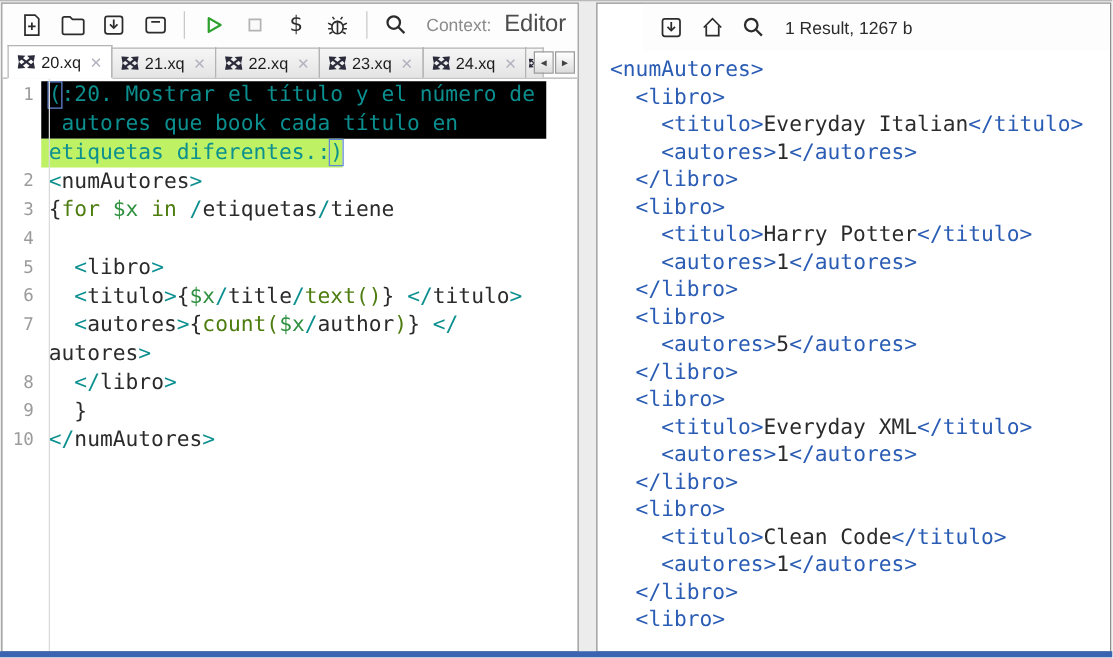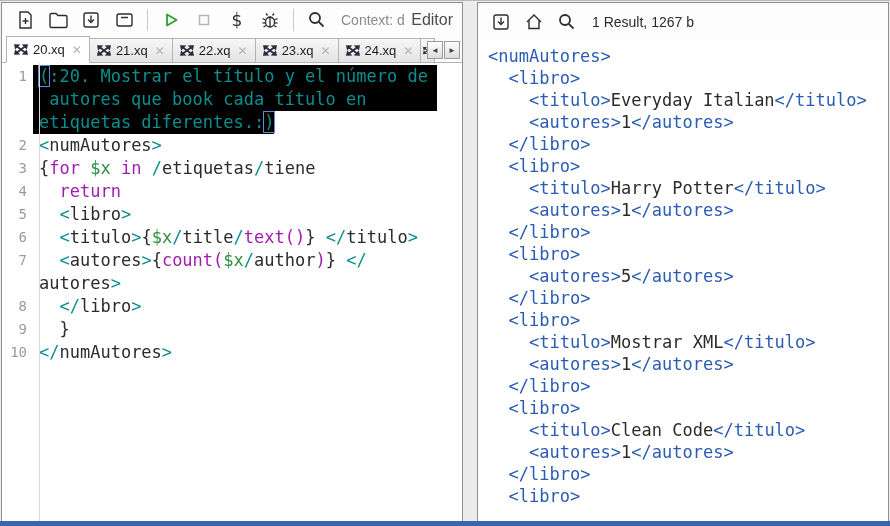--- a/index.html
+++ b/index.html
@@ -11,44 +11,44 @@
   #result-pane { left:477px; width:412px; }
   #bottom-bar { position:absolute; left:0; bottom:0; width:890px; height:5px; background:#3a63b0; }
 
   
   .toolbar { height:33px; display:flex; align-items:center; padding:0 9px 0 10px; gap:7px; background:#fdfdfd; }
   .tool { width:26px; height:24px; display:flex; align-items:center; justify-content:center; border-radius:3px; flex:none; }
   .tool svg { display:block; }
   .tsep { width:1px; height:22px; background:#c9c9c9; margin:0 3px; flex:none; }
   .dollar { font-size:17px; color:#2c2c2c; font-family:"DejaVu Sans", sans-serif; }
   .context-label { color:#8b8b8b; font-size:14px; white-space:nowrap; overflow:hidden; margin-left:4px; flex:1; }
-  .pane-title { color:#4c4c4c; font-size:16px; white-space:nowrap; margin-left:auto; }
+  .pane-title { color:#4c4c4c; font-size:19px; white-space:nowrap; margin-left:auto; }
   .status-label { color:#2b2b2b; font-size:14px; margin-left:5px; white-space:nowrap; }
 
   
   .tabbar { position:relative; height:27px; display:flex; align-items:flex-end; background:#fdfdfd; border-bottom:1px solid #b3b3b3; padding-left:4px; }
   .tab { height:24px; display:flex; align-items:center; gap:5px; padding:0 7px; font-size:13px; color:#1c1c1c;
          background:linear-gradient(#f6f6f6,#e4e4e4); border:1px solid #b3b3b3; border-bottom:none; margin-right:-1px; white-space:nowrap;text-align:right; }
   .tab.active { background:#fff; height:27px; margin-bottom:-1px; border-bottom:1px solid #fff; }
   .tab .close-x { color:#b2b2bf; font-size:12px; margin-left:2px; }
   .tab.partial { width:15px; overflow:hidden; padding:0 2px; }
   .tab-scroll { position:absolute; right:2px; bottom:3px; display:flex; gap:1px; }
   .scroll-btn { width:16px; height:18px; display:flex; align-items:center; justify-content:center;
                 background:linear-gradient(#ffffff,#dcdcdc); border:1px solid #9a9a9a; font-size:8px; color:#444; }
 
   
   .code-area { position:relative; font-family:"DejaVu Sans Mono", monospace; font-size:17px; padding-top:2px; height:458px; overflow:hidden; }
   .code-area::before { content:""; position:absolute; left:37px; top:0; bottom:0; width:1px; background:#dadada; }
   .erow { display:flex; line-height:23px; }
   .lnum { width:31px; flex:none; text-align:right; padding-right:6px; color:#9b9b9b; font-size:14px; line-height:23px; }
   .ltext { white-space:pre; padding-left:6px; }
   .sel-ext { background:#000000; display:inline-block; min-width:404px; }
-  .sel-fit { background:#000000; }
+  .sel-fit { background:#bef264; }
   .tk-cm { color:#0b8f8f; }
-  .tk-kw { color:#a21caf; }
+  .tk-kw { color:#4d7c0f; }
   .tk-vr { color:#2f9140; }
   .tk-pt { color:#0b8f8f; }
   .tk-tx { color:#2b2b2b; }
   .box { outline:1px solid #6488d8; }
 
   
   .result-area { font-family:"DejaVu Sans Mono", monospace; font-size:17px; line-height:22px; padding:4px 0 0 10px; height:480px; overflow:hidden; }
   .rrow { white-space:pre; }
   .tk-tag { color:#2a5cb4; }
 </style>
@@ -241,21 +241,20 @@
         <div class="erow">
           <span class="lnum">2</span>
           <span class="ltext"><span class="tk-pt">&lt;</span><span class="tk-tx">numAutores</span><span class="tk-pt">&gt;</span></span>
         </div>
         <div class="erow">
           <span class="lnum">3</span>
           <span class="ltext"><span class="tk-tx">{</span><span class="tk-kw">for</span><span class="tk-tx"> </span><span class="tk-vr">$x</span><span class="tk-tx"> </span><span class="tk-kw">in</span><span class="tk-tx"> </span><span class="tk-pt">/</span><span class="tk-tx">etiquetas</span><span class="tk-pt">/</span><span class="tk-tx">tiene</span></span>
         </div>
         <div class="erow">
           <span class="lnum">4</span>
-          <span class="ltext"><span class="tk-tx">  </span><span class="tk-kw">return</span></span>
         </div>
         <div class="erow">
           <span class="lnum">5</span>
           <span class="ltext"><span class="tk-tx">  </span><span class="tk-pt">&lt;</span><span class="tk-tx">libro</span><span class="tk-pt">&gt;</span></span>
         </div>
         <div class="erow">
           <span class="lnum">6</span>
           <span class="ltext"><span class="tk-tx">  </span><span class="tk-pt">&lt;</span><span class="tk-tx">titulo</span><span class="tk-pt">&gt;</span><span class="tk-tx">{</span><span class="tk-vr">$x</span><span class="tk-pt">/</span><span class="tk-tx">title</span><span class="tk-pt">/</span><span class="tk-kw">text()</span><span class="tk-tx">} </span><span class="tk-pt">&lt;/</span><span class="tk-tx">titulo</span><span class="tk-pt">&gt;</span></span>
         </div>
         <div class="erow">
@@ -275,21 +274,21 @@
           <span class="ltext"><span class="tk-tx">  }</span></span>
         </div>
         <div class="erow">
           <span class="lnum">10</span>
           <span class="ltext"><span class="tk-pt">&lt;/</span><span class="tk-tx">numAutores</span><span class="tk-pt">&gt;</span></span>
         </div>
       </div>
   </div>
 
   <div class="pane" id="result-pane">
-    <div class="toolbar" style="height:38px;">
+    <div class="toolbar" style="height:38px;margin-left:36px;">
       <span class="tool">
         <svg width="20" height="20" viewBox="0 0 20 20">
             <g fill="none" stroke="#2c2c2c" stroke-width="1.4">
           <rect x="3" y="3" width="14" height="14" rx="2"></rect>
           <line x1="10" y1="5.5" x2="10" y2="12"></line>
           <polyline points="7,9.5 10,12.5 13,9.5"></polyline>
         </g>
           </svg>
       </span>
       <span class="tool">
@@ -317,21 +316,21 @@
         <div class="rrow"><span class="tk-tx">    </span><span class="tk-tag">&lt;autores&gt;</span><span class="tk-tx">1</span><span class="tk-tag">&lt;/autores&gt;</span></div>
         <div class="rrow"><span class="tk-tx">  </span><span class="tk-tag">&lt;/libro&gt;</span></div>
         <div class="rrow"><span class="tk-tx">  </span><span class="tk-tag">&lt;libro&gt;</span></div>
         <div class="rrow"><span class="tk-tx">    </span><span class="tk-tag">&lt;titulo&gt;</span><span class="tk-tx">Harry Potter</span><span class="tk-tag">&lt;/titulo&gt;</span></div>
         <div class="rrow"><span class="tk-tx">    </span><span class="tk-tag">&lt;autores&gt;</span><span class="tk-tx">1</span><span class="tk-tag">&lt;/autores&gt;</span></div>
         <div class="rrow"><span class="tk-tx">  </span><span class="tk-tag">&lt;/libro&gt;</span></div>
         <div class="rrow"><span class="tk-tx">  </span><span class="tk-tag">&lt;libro&gt;</span></div>
         <div class="rrow"><span class="tk-tx">    </span><span class="tk-tag">&lt;autores&gt;</span><span class="tk-tx">5</span><span class="tk-tag">&lt;/autores&gt;</span></div>
         <div class="rrow"><span class="tk-tx">  </span><span class="tk-tag">&lt;/libro&gt;</span></div>
         <div class="rrow"><span class="tk-tx">  </span><span class="tk-tag">&lt;libro&gt;</span></div>
-        <div class="rrow"><span class="tk-tx">    </span><span class="tk-tag">&lt;titulo&gt;</span><span class="tk-tx">Mostrar XML</span><span class="tk-tag">&lt;/titulo&gt;</span></div>
+        <div class="rrow"><span class="tk-tx">    </span><span class="tk-tag">&lt;titulo&gt;</span><span class="tk-tx">Everyday XML</span><span class="tk-tag">&lt;/titulo&gt;</span></div>
         <div class="rrow"><span class="tk-tx">    </span><span class="tk-tag">&lt;autores&gt;</span><span class="tk-tx">1</span><span class="tk-tag">&lt;/autores&gt;</span></div>
         <div class="rrow"><span class="tk-tx">  </span><span class="tk-tag">&lt;/libro&gt;</span></div>
         <div class="rrow"><span class="tk-tx">  </span><span class="tk-tag">&lt;libro&gt;</span></div>
         <div class="rrow"><span class="tk-tx">    </span><span class="tk-tag">&lt;titulo&gt;</span><span class="tk-tx">Clean Code</span><span class="tk-tag">&lt;/titulo&gt;</span></div>
         <div class="rrow"><span class="tk-tx">    </span><span class="tk-tag">&lt;autores&gt;</span><span class="tk-tx">1</span><span class="tk-tag">&lt;/autores&gt;</span></div>
         <div class="rrow"><span class="tk-tx">  </span><span class="tk-tag">&lt;/libro&gt;</span></div>
         <div class="rrow"><span class="tk-tx">  </span><span class="tk-tag">&lt;libro&gt;</span></div>
       </div>
   </div>
 

